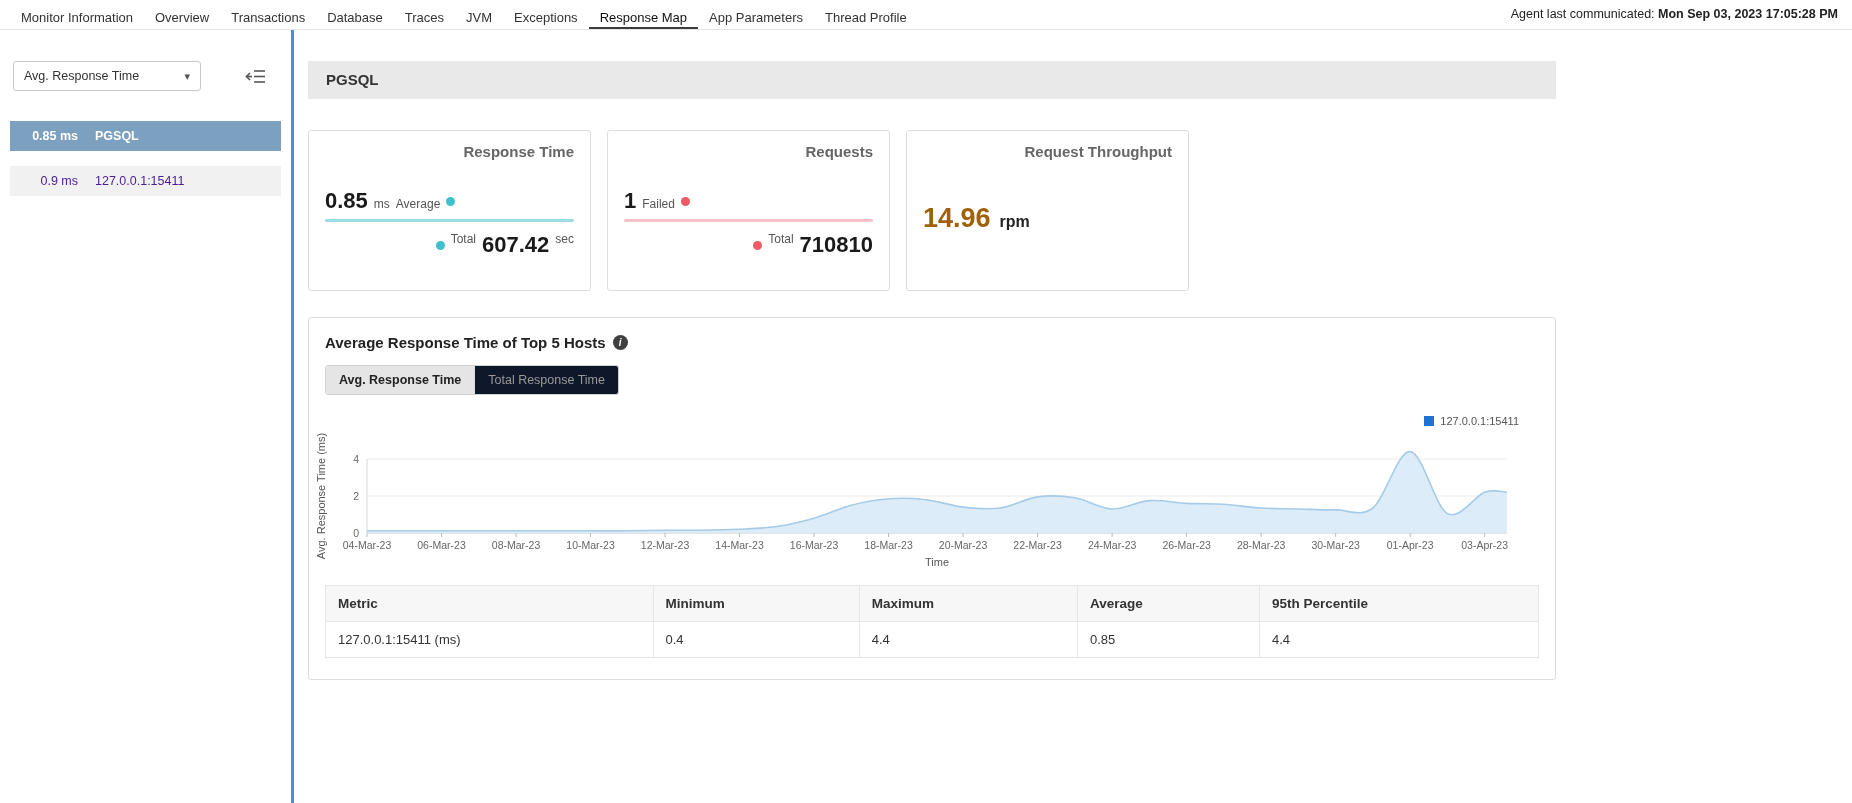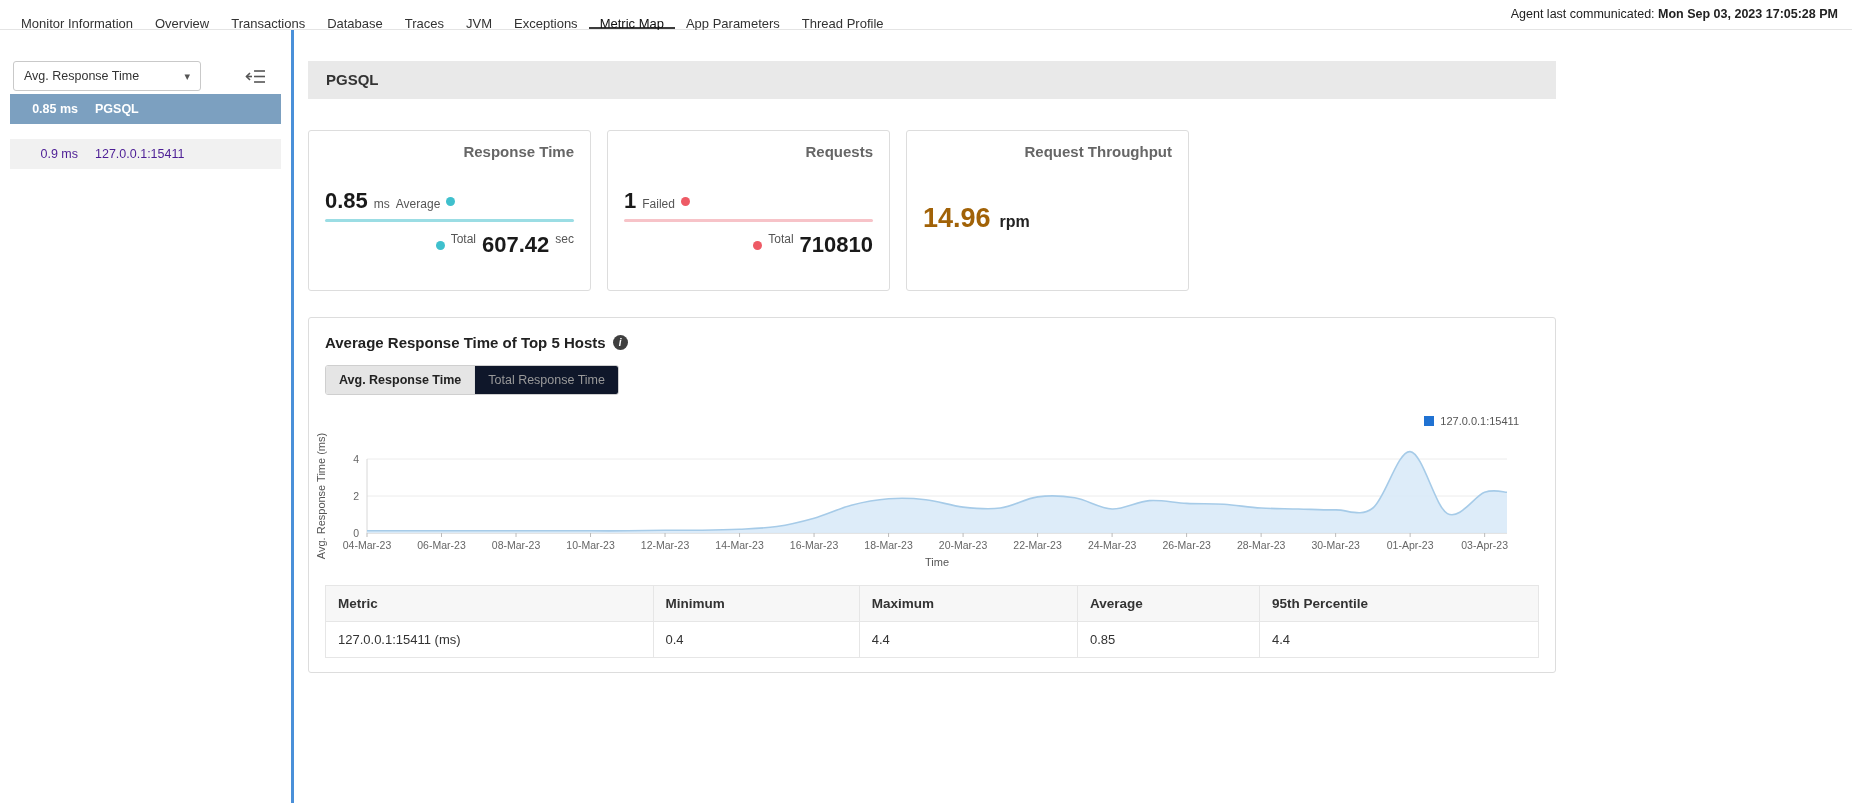--- a/index.html
+++ b/index.html
@@ -2,32 +2,32 @@
 <html><head>
 <meta charset="utf-8">
 <style>
   *{box-sizing:border-box;margin:0;padding:0}
   html,body{width:1852px;height:803px}
   body{background:#fff;font-family:"Liberation Sans",sans-serif;color:#333;overflow:hidden}
 
   
   .topnav{height:30px;display:flex;justify-content:space-between;border-bottom:1px solid #e4e4e4;padding:0 14px 0 10px;background:#fff}
   .tabs{display:flex}
-  .tab{padding:10px 11px;font-size:13px;line-height:28px;color:#333;cursor:pointer;white-space:nowrap}
+  .tab{padding:4px 11px;font-size:13px;line-height:28px;color:#333;cursor:pointer;white-space:nowrap}
   .tab.active{border-bottom:2px solid #3c3c3c;color:#111}
   .agent{font-size:12.5px;line-height:29px;color:#222;white-space:nowrap}
 
   
   .layout{display:flex;height:773px}
   .sidebar{width:293px;padding-top:31px;background:#fff}
   .side-top{display:flex;align-items:center;justify-content:space-between;padding:0 13px}
   .dropdown{width:188px;height:30px;border:1px solid #c9c9c9;border-radius:3px;display:flex;align-items:center;justify-content:space-between;padding:0 10px;font-size:12.5px;color:#333;background:#fff;cursor:pointer}
   .caret{color:#555;font-size:11px}
   .collapse-btn{margin-right:12px;cursor:pointer;display:inline-flex;align-items:center}
-  .side-list{margin-top:3px}
+  .side-list{margin-top:30px}
   .side-item{height:30px;margin:0 10px 15px;display:flex;align-items:center;font-size:12.5px;background:#f1f1f1;cursor:pointer;color:#4c1d95}
   .side-item .val{width:68px;text-align:right;flex:none}
   .side-item .lab{margin-left:17px}
   .side-item.selected{background:#7ca0c0;color:#fff;font-weight:bold}
 
   .main{flex:1;border-left:3px solid #4a90d9;padding:31px 296px 20px 14px;background:#fff}
   .section-header{background:#e9e9e9;height:38px;line-height:38px;padding:0 18px;font-size:15px;font-weight:bold;color:#333;margin-bottom:31px}
 
   
   .cards{display:flex;gap:16px;margin-bottom:26px}
@@ -37,21 +37,21 @@
   .big{font-size:22px;font-weight:bold;color:#1a1a1a}
   .sm{font-size:12px;color:#555}
   .dot{width:9px;height:9px;border-radius:50%;flex:none;align-self:center}
   .hline{height:3px;border-radius:2px;margin-top:5px}
   .total-row{display:flex;align-items:flex-start;justify-content:flex-end;gap:6px;margin-top:10px}
   .rpm-row{margin-top:auto;margin-bottom:24px;display:flex;align-items:baseline;gap:9px}
   .big3{font-size:27px;font-weight:bold;color:#a16207}
   .rpm-unit{font-size:16px;font-weight:bold;color:#222}
 
   
-  .chart-card{border:1px solid #ddd;border-radius:3px;padding:16px 0 10px;background:#fff}
+  .chart-card{border:1px solid #ddd;border-radius:3px;padding:16px 0 17px;background:#fff}
   .chart-title{padding:0 16px;font-size:15px;font-weight:bold;color:#222;display:flex;align-items:center;gap:7px}
   .info-icon{width:15px;height:15px;border-radius:50%;background:#3f3f3f;color:#fff;font-size:10px;font-weight:bold;display:inline-flex;align-items:center;justify-content:center;font-style:italic;cursor:pointer}
   .toggle-group{display:inline-flex;margin:14px 16px 0;border:1px solid #cfcfcf;border-radius:3px;overflow:hidden}
   .toggle{padding:7px 13px;font-size:12.5px;color:#999;background:#0f172a;cursor:pointer}
   .toggle + .toggle{border-left:1px solid #ddd}
   .toggle.active{background:#e5e5e5;color:#222;font-weight:bold}
   .legend{display:flex;justify-content:flex-end;align-items:center;gap:6px;margin:20px 36px 2px 0;font-size:11px;color:#555}
   .legend-swatch{width:10px;height:10px;display:inline-block}
   #chart-svg{display:block;margin:0 2px}
   svg text.tick{font-family:"Liberation Sans",sans-serif;font-size:10.5px;fill:#666}
@@ -67,21 +67,21 @@
 
 <nav class="topnav">
   <div class="tabs">
     <span class="tab">Monitor Information</span>
     <span class="tab">Overview</span>
     <span class="tab">Transactions</span>
     <span class="tab">Database</span>
     <span class="tab">Traces</span>
     <span class="tab">JVM</span>
     <span class="tab">Exceptions</span>
-    <span class="tab active">Metric Map</span>
+    <span class="tab active">Response Map</span>
     <span class="tab">App Parameters</span>
     <span class="tab">Thread Profile</span>
   </div>
   <div class="agent">
     <span>Agent last communicated:</span>
     <b>Mon Sep 03, 2023 17:05:28 PM</b>
   </div>
 </nav>
 
 <div class="layout">

